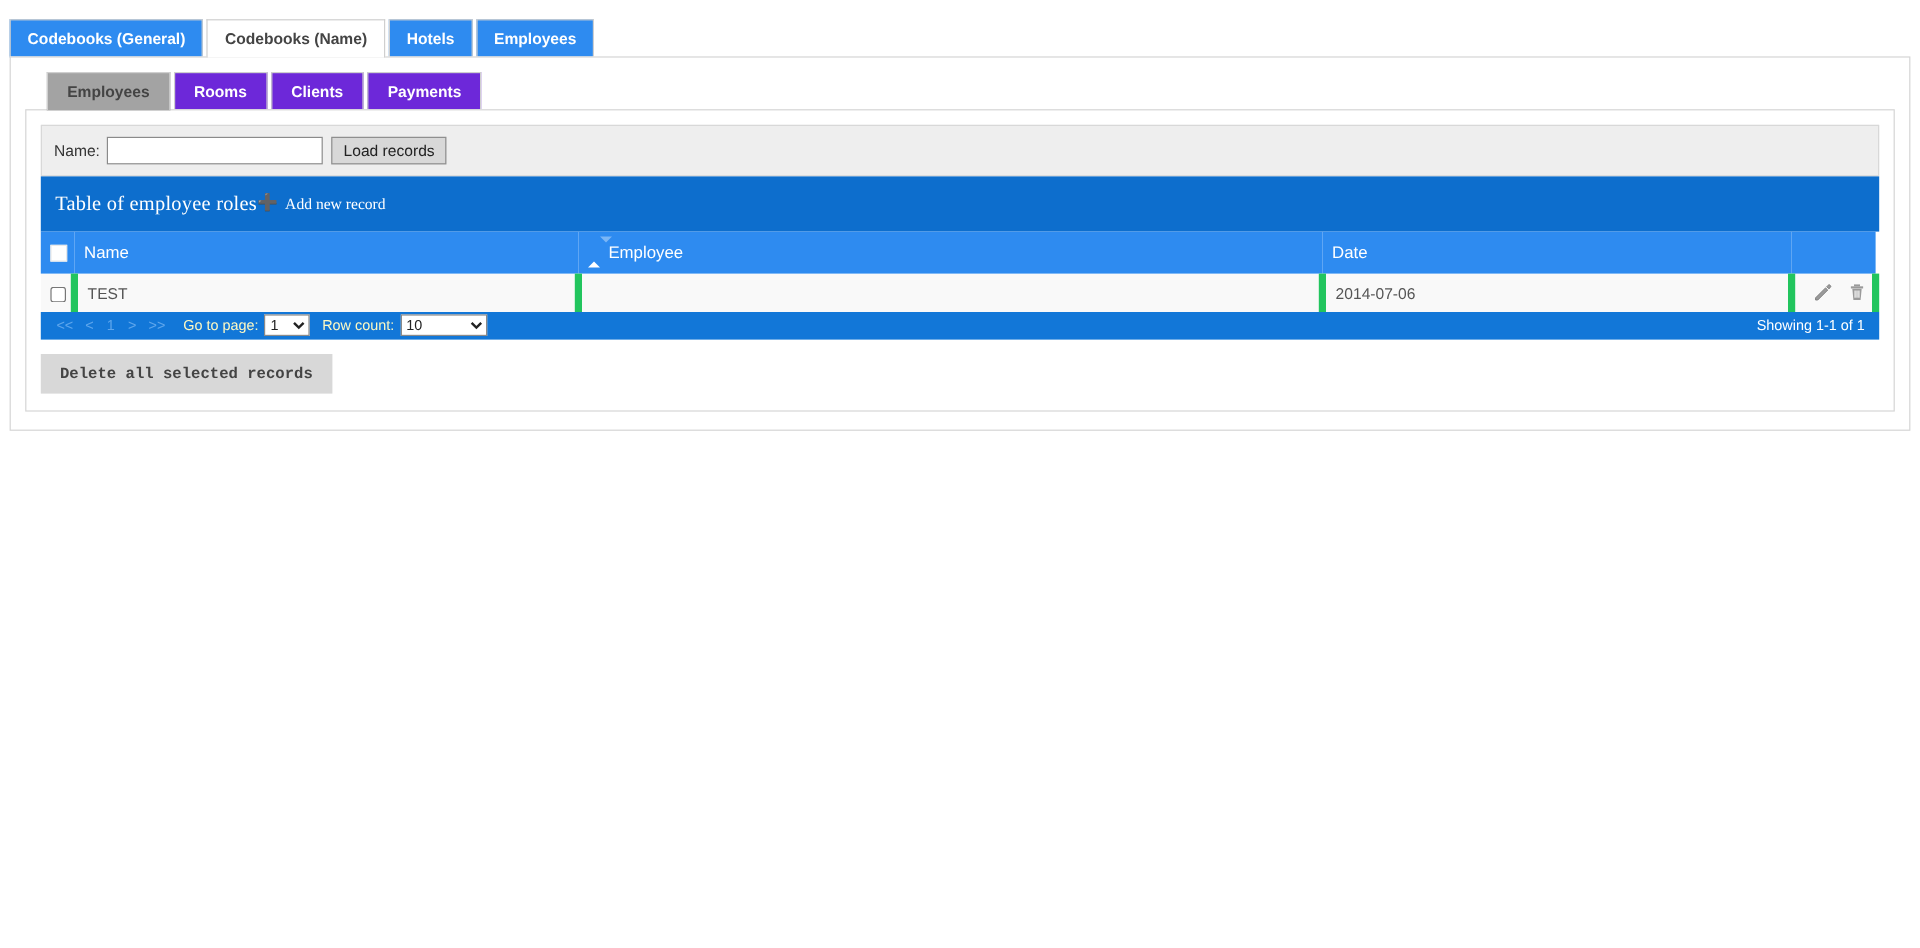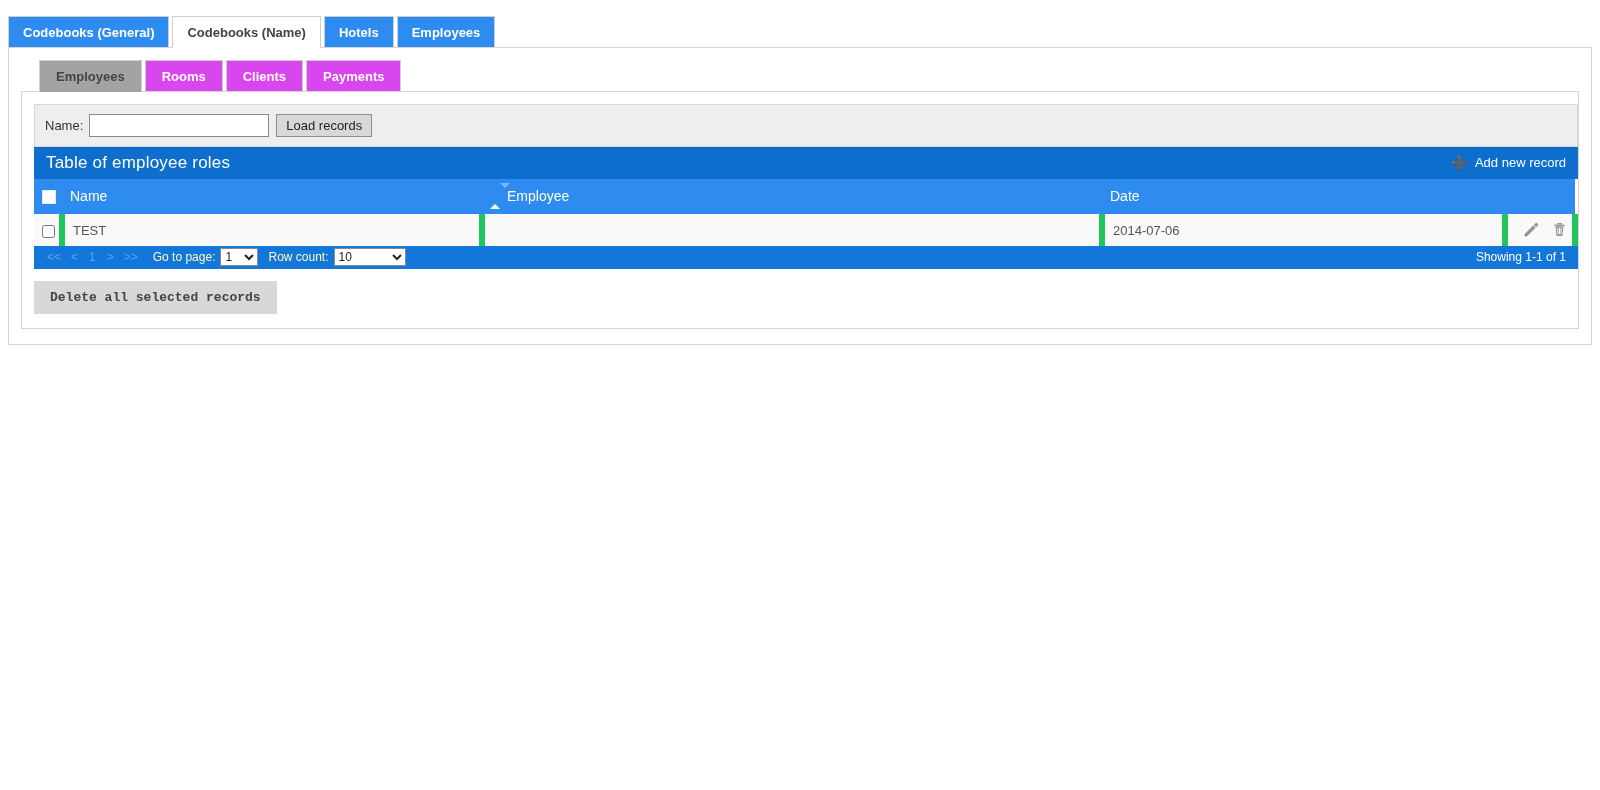--- a/index.html
+++ b/index.html
@@ -63,42 +63,42 @@
     align-items: flex-end;
     padding-left: 18px;
     height: 34px;
     box-sizing: border-box;
   }
   .tab-inner {
     font-size: 13px;
     font-weight: bold;
     padding: 8px 16px;
     margin-right: 3px;
-    background: #d946ef;
+    background: #6d28d9;
     color: #ffffff;
     border: 1px solid #cfcfcf;
     border-bottom: none;
     line-height: 15px;
     white-space: nowrap;
     cursor: pointer;
     user-select: none;
   }
   .tab-inner.active {
     background: #a3a3a3;
     color: #444444;
     position: relative;
     z-index: 3;
   }
 
   
   .inner-panel {
     border: 1px solid #d5d5d5;
     background: #ffffff;
     box-sizing: border-box;
-    padding: 12px 0 14px 12px;
+    padding: 12px 12px 14px 12px;
     position: relative;
     top: -1px;
   }
 
   
   .filter-bar {
     background: #eeeeee;
     border: 1px solid #d8d8d8;
     padding: 9px 10px;
     display: flex;
@@ -130,24 +130,24 @@
     border: 1px solid #8f8f8f;
     padding: 3px 9px;
     cursor: pointer;
     line-height: 15px;
   }
   .grid-title-bar {
     background: #0d6ecd;
     color: #ffffff;
     display: flex;
     align-items: center;
-    justify-content: space-between;
     padding: 8px 12px 9px 12px;
     box-sizing: border-box;
-    height: 32px;
+    height: 46px;
+    font-family: Liberation Serif, serif;
   }
   .grid-title {
     font-size: 17px;
     font-weight: normal;
     letter-spacing: .2px;
   }
   .add-link {
     font-size: 13px;
     color: #ffffff;
     text-decoration: none;

